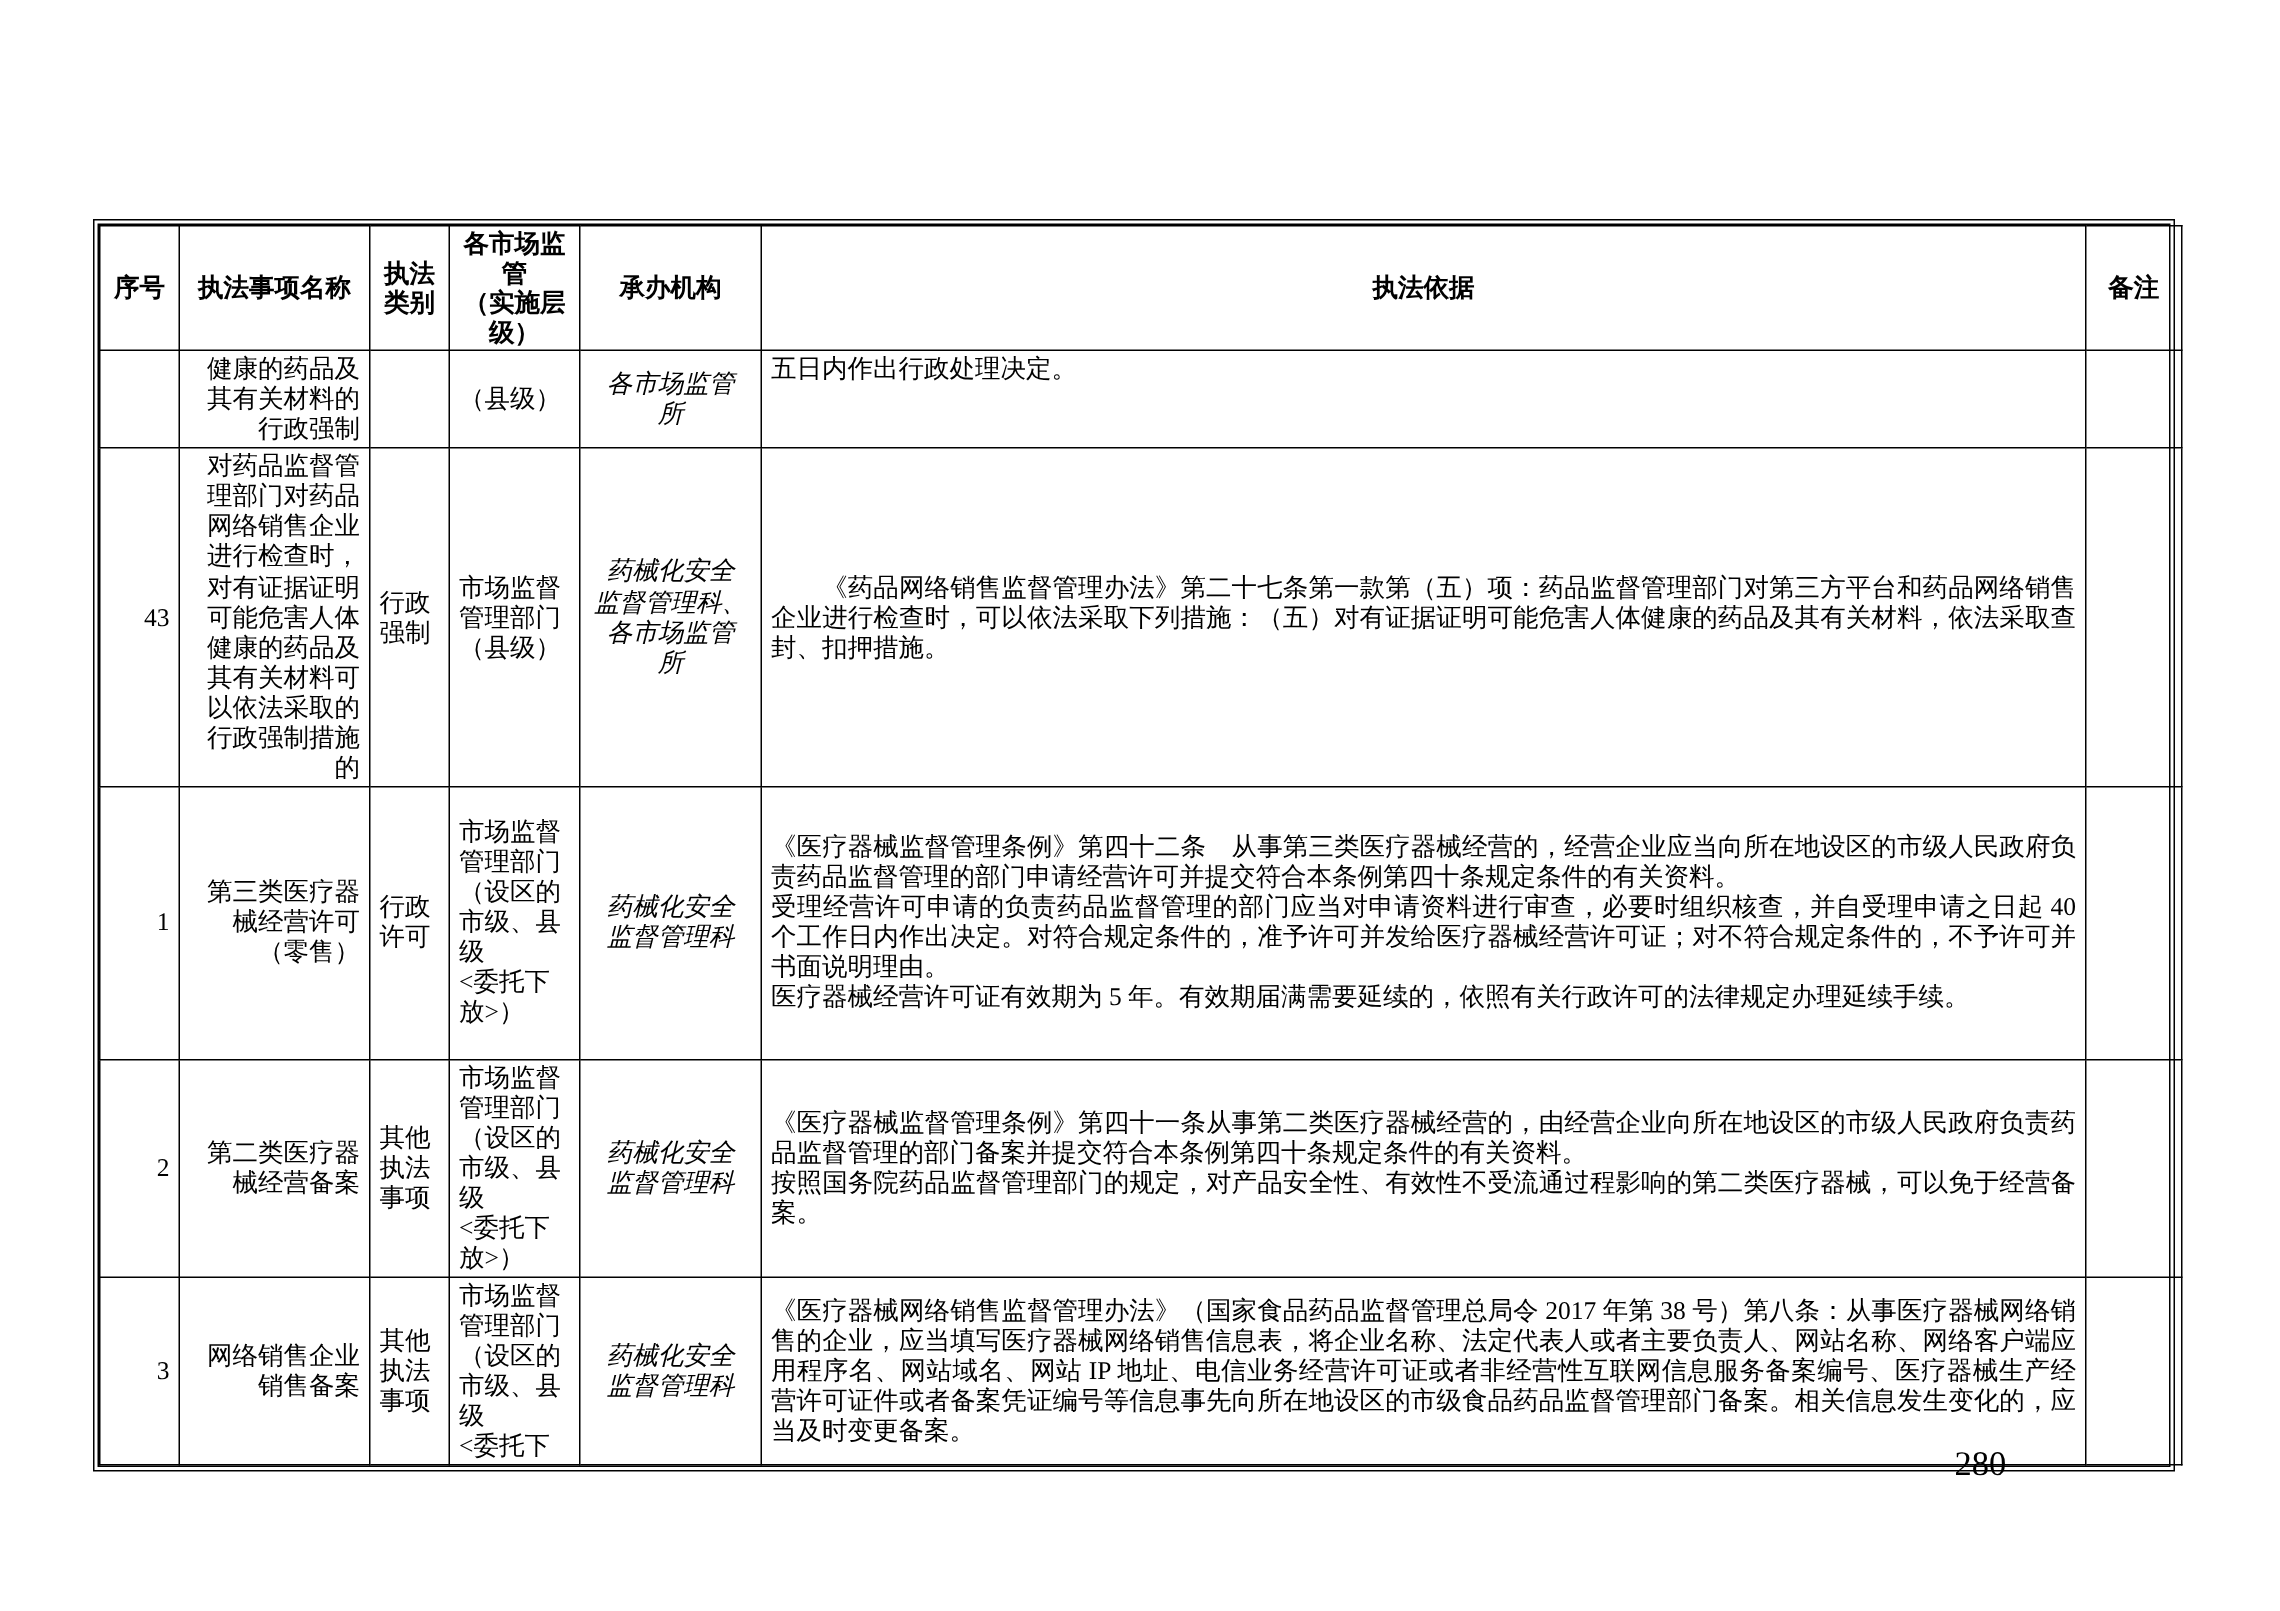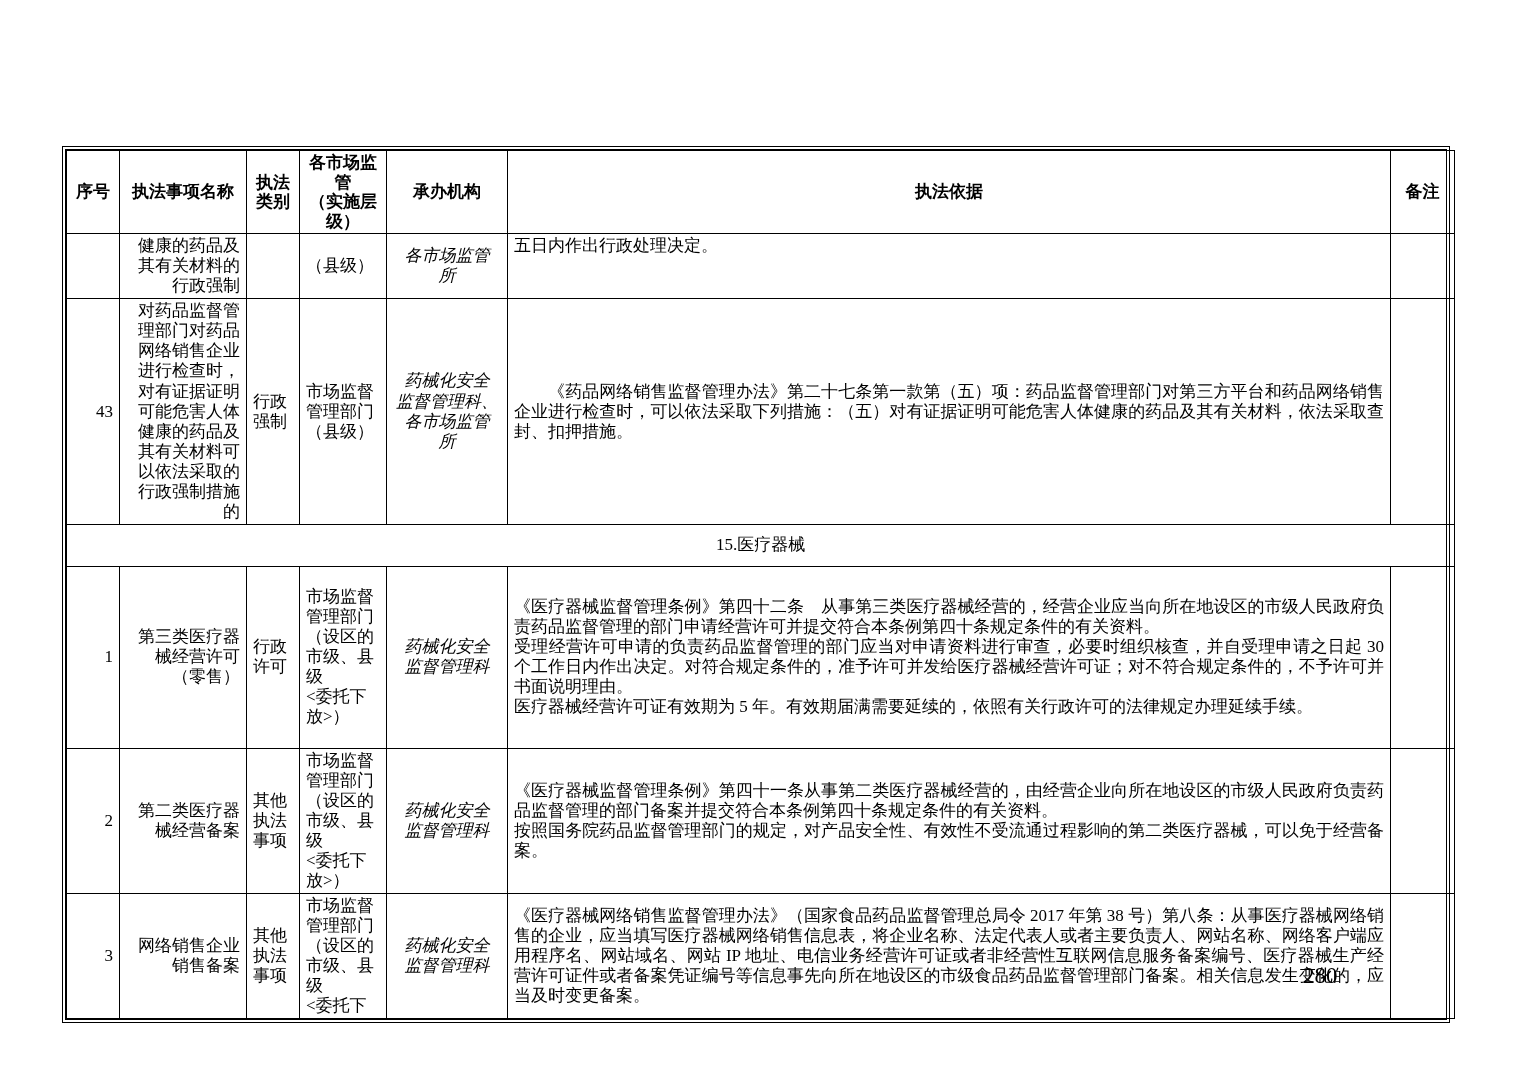--- a/index.html
+++ b/index.html
@@ -125,41 +125,38 @@
 管理部门
 （县级）</td>
         <td class="c-agency">药械化安全
 监督管理科、
 各市场监管
 所</td>
         <td class="c-basis">　　《药品网络销售监督管理办法》第二十七条第一款第（五）项：药品监督管理部门对第三方平台和药品网络销售企业进行检查时，可以依法采取下列措施：（五）对有证据证明可能危害人体健康的药品及其有关材料，依法采取查封、扣押措施。</td>
         <td class="c-note"></td>
       </tr>
 
-      <tr class="r-section">
-        <td class="section-cell" colspan="7">15.医疗器械</td>
-      </tr>
 
       <tr class="r-one">
         <td class="c-seq">1</td>
         <td class="c-name">第三类医疗器
 械经营许可
 （零售）</td>
         <td class="c-cat">行政
 许可</td>
         <td class="c-subj">市场监督
 管理部门
 （设区的
 市级、县级
 &lt;委托下
 放&gt;）</td>
         <td class="c-agency">药械化安全
 监督管理科</td>
         <td class="c-basis">《医疗器械监督管理条例》第四十二条　从事第三类医疗器械经营的，经营企业应当向所在地设区的市级人民政府负责药品监督管理的部门申请经营许可并提交符合本条例第四十条规定条件的有关资料。
-受理经营许可申请的负责药品监督管理的部门应当对申请资料进行审查，必要时组织核查，并自受理申请之日起 30 个工作日内作出决定。对符合规定条件的，准予许可并发给医疗器械经营许可证；对不符合规定条件的，不予许可并书面说明理由。
+受理经营许可申请的负责药品监督管理的部门应当对申请资料进行审查，必要时组织核查，并自受理申请之日起 40 个工作日内作出决定。对符合规定条件的，准予许可并发给医疗器械经营许可证；对不符合规定条件的，不予许可并书面说明理由。
 医疗器械经营许可证有效期为 5 年。有效期届满需要延续的，依照有关行政许可的法律规定办理延续手续。</td>
         <td class="c-note"></td>
       </tr>
 
       <tr class="r-two">
         <td class="c-seq">2</td>
         <td class="c-name">第二类医疗器
 械经营备案</td>
         <td class="c-cat">其他
 执法

